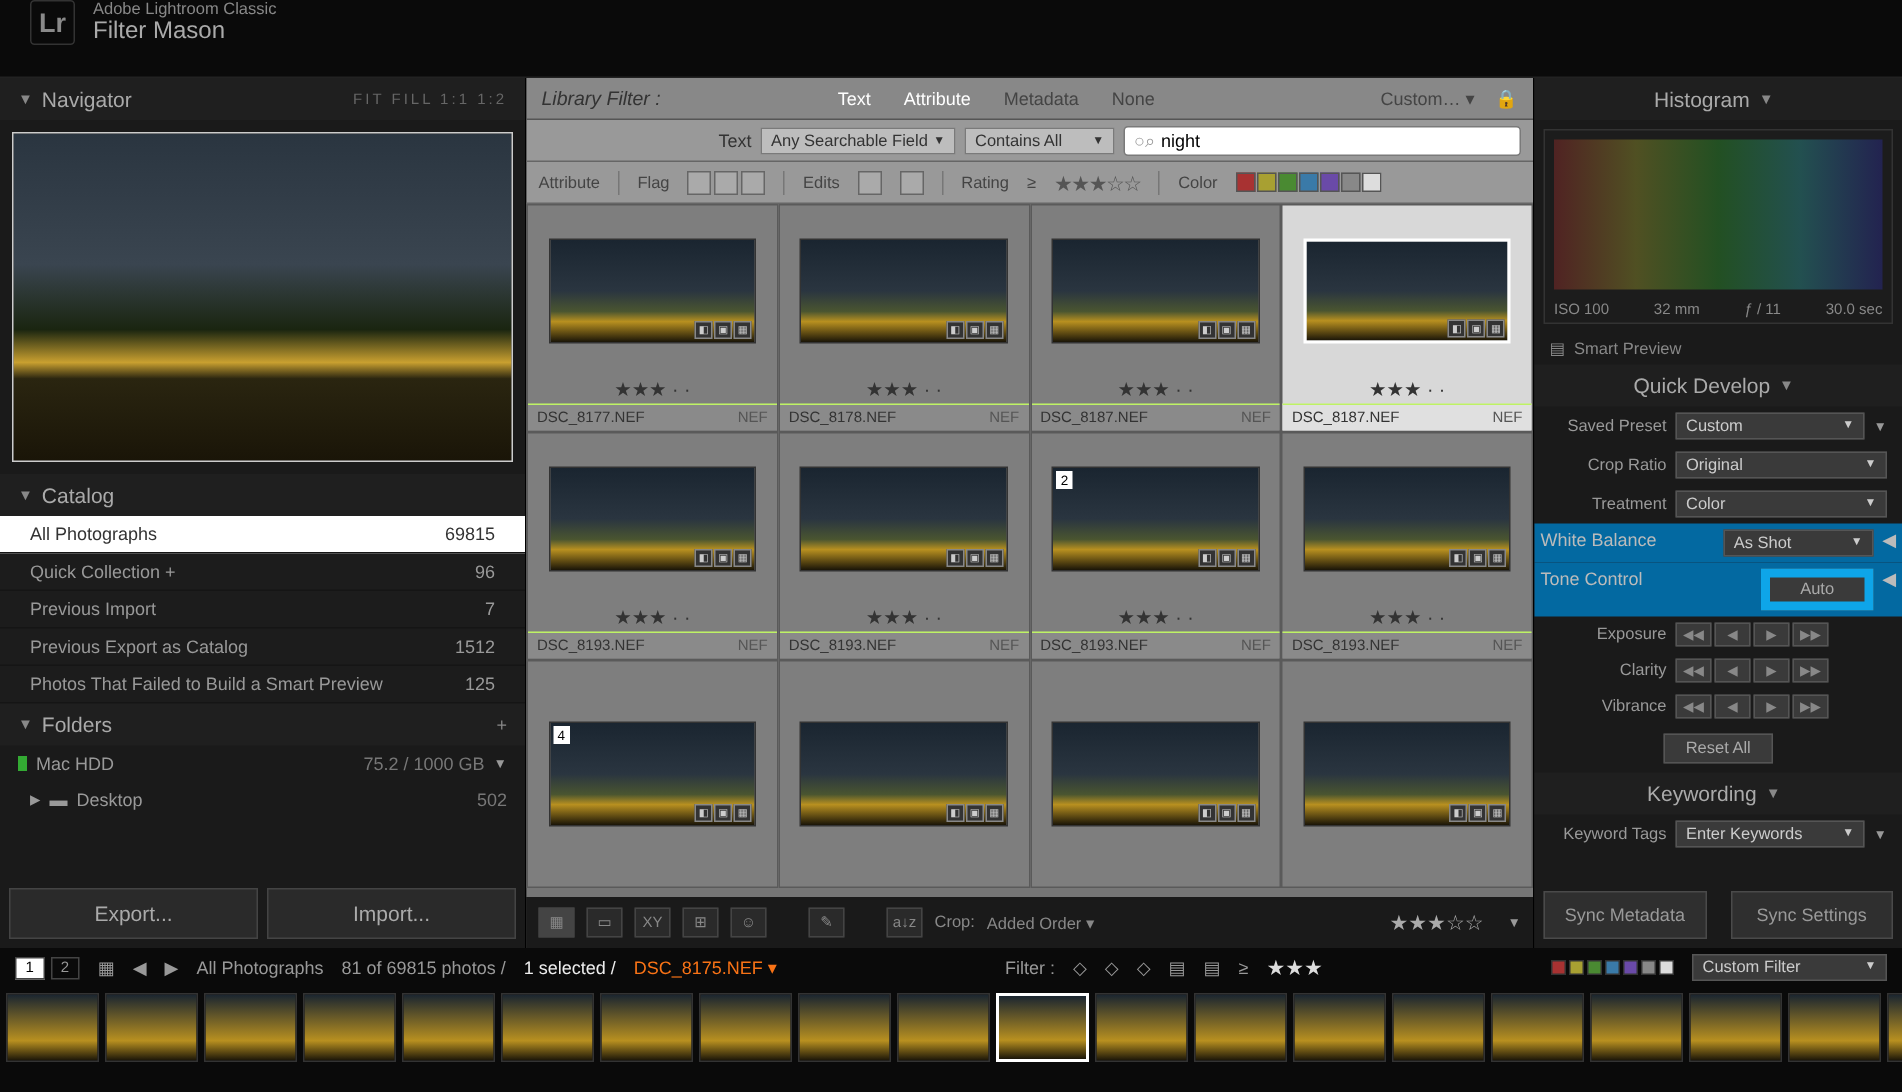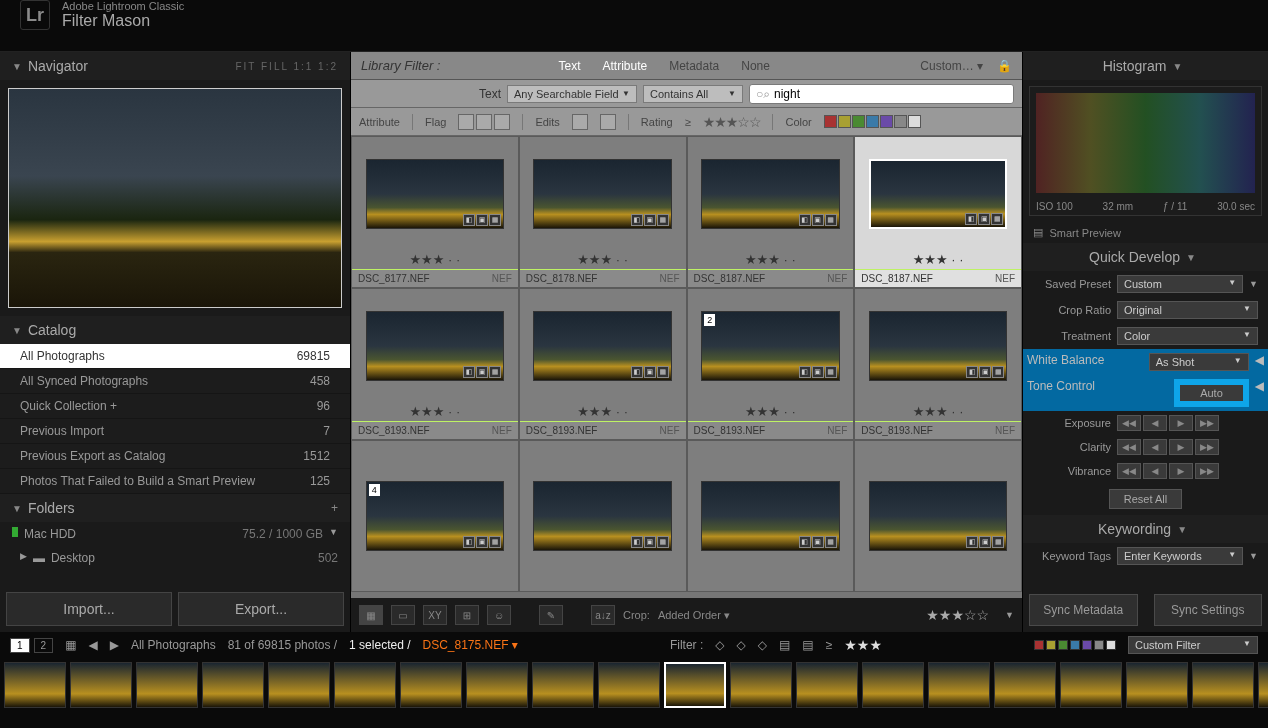--- a/index.html
+++ b/index.html
@@ -23,21 +23,21 @@
 .panel-header .extra{margin-left:auto;font-size:10px;color:#666;letter-spacing:2px}
 .panel-right .panel-header{justify-content:center}
 .panel-right .panel-header .title{margin-right:6px}
 .nav-image{margin:8px;border:1px solid #ccc;height:220px;background:linear-gradient(180deg,#2a3540 0%,#3a4550 40%,#1a2510 60%,#c9a030 70%,#2a2510 75%,#1a1508 100%)}
 .catalog-list{background:#1c1c1c}
 .cat-item{display:flex;padding:5px 20px;font-size:12px;cursor:pointer;border-bottom:1px solid #151515}
 .cat-item.sel{background:#fff;color:#333}
 .cat-item span:last-child{margin-left:auto}
 .folders-filter{margin:6px 10px}
 .folders-filter input{width:100%;background:#2a2a2a;border:1px solid #444;border-radius:10px;padding:3px 10px;color:#888;font-size:11px}
-.folder-item{display:flex;padding:5px 12px;font-size:12px}
+.folder-item{display:flex;align-items:center;padding:5px 12px;font-size:12px}
 .folder-item .count{margin-left:auto;color:#777}
 .import-export{display:flex;gap:6px;padding:6px;margin-top:auto}
 .big-btn{flex:1;background:#2a2a2a;border:1px solid #444;color:#aaa;padding:8px;font-size:14px;cursor:pointer}
 .lib-filter-bar{background:#888;display:flex;align-items:center;padding:4px 10px;gap:14px;border-bottom:1px solid #555;height:28px}
 .lib-filter-bar .lbl{font-style:italic;color:#333;font-size:13px}
 .filter-tab{color:#444;font-size:12px;cursor:pointer;padding:2px 4px}
 .filter-tab.on{color:#fff}
 .filter-custom{margin-left:auto;color:#444;font-size:12px}
 .lock-icon{color:#333;font-size:12px}
 .text-filter-row,.attr-row{background:#999;display:flex;align-items:center;padding:3px 8px;gap:6px;height:28px;border-bottom:1px solid #666}
@@ -125,24 +125,20 @@
     <div class="panel-header">
       <span class="tri">▼</span>
       <span class="title">Catalog</span>
     </div>
     <div class="catalog-list" id="catalog-list">
         <div class="cat-item sel">
           <span>All Photographs</span>
           <span>69815</span>
         </div>
         <div class="cat-item">
-          <span>All Synced Photographs</span>
-          <span>458</span>
-        </div>
-        <div class="cat-item">
           <span>Quick Collection  +</span>
           <span>96</span>
         </div>
         <div class="cat-item">
           <span>Previous Import</span>
           <span>7</span>
         </div>
         <div class="cat-item">
           <span>Previous Export as Catalog</span>
           <span>1512</span>
@@ -165,22 +161,22 @@
       <span style="margin-left:6px;font-size:9px">▼</span>
     </div>
     <div class="folder-item">
       <span style="margin:0 6px 0 8px;font-size:9px">▶</span>
       <span style="margin-right:6px">▬</span>
       <span>Desktop</span>
       <span class="count">502</span>
     </div>
 
     <div class="import-export">
+      <button class="big-btn">Export...</button>
       <button class="big-btn">Import...</button>
-      <button class="big-btn">Export...</button>
     </div>
   </div>
 
   <div class="center">
     <div class="lib-filter-bar">
       <span class="lbl">Library Filter :</span>
       <div id="filter-tabs" style="display:flex;gap:14px;margin-left:100px">
           <span class="filter-tab on">Text</span>
           <span class="filter-tab on">Attribute</span>
           <span class="filter-tab">Metadata</span>

